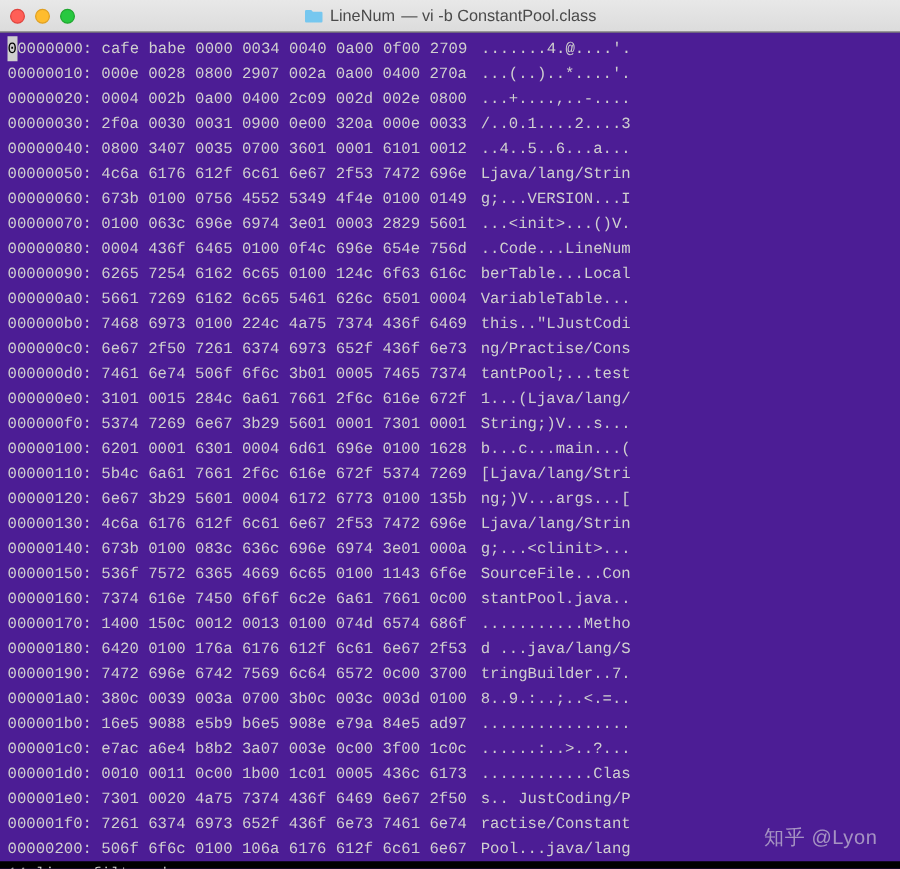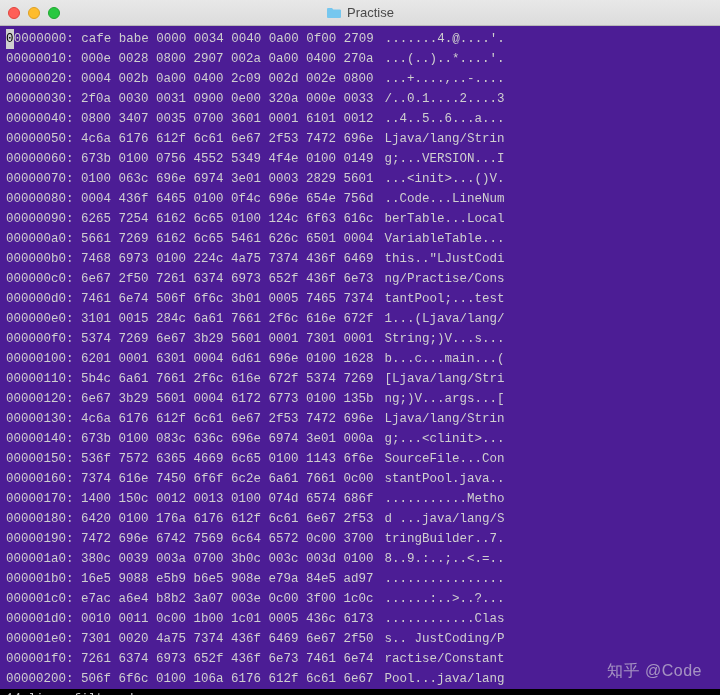--- a/index.html
+++ b/index.html
@@ -92,20 +92,21 @@
     <div class="tl tl-red"></div>
     <div class="tl tl-yellow"></div>
     <div class="tl tl-green"></div>
   </div>
   <div class="titlebar-title">
     <span class="folder-icon">
       <svg viewBox="0 0 16 12">
         <path d="M1 2 Q1 1 2 1 L6 1 L7.3 2.4 L14 2.4 Q15 2.4 15 3.4 L15 10 Q15 11 14 11 L2 11 Q1 11 1 10 Z" fill="#76c7ef"></path>
       </svg>
     </span>
-    <span>Practise</span>
+    <span>LineNum</span>
+    <span>— vi -b ConstantPool.class</span>
   </div>
 </div>
 
 <div class="hexdump" id="hexdump"><div class="row"><span class="offset"><span class="cursor">0</span>0000000:</span><span class="hx"> cafe babe 0000 0034 0040 0a00 0f00 2709</span><span class="ascii">.......4.@....'.</span></div><div class="row"><span class="offset">00000010:</span><span class="hx"> 000e 0028 0800 2907 002a 0a00 0400 270a</span><span class="ascii">...(..)..*....'.</span></div><div class="row"><span class="offset">00000020:</span><span class="hx"> 0004 002b 0a00 0400 2c09 002d 002e 0800</span><span class="ascii">...+....,..-....</span></div><div class="row"><span class="offset">00000030:</span><span class="hx"> 2f0a 0030 0031 0900 0e00 320a 000e 0033</span><span class="ascii">/..0.1....2....3</span></div><div class="row"><span class="offset">00000040:</span><span class="hx"> 0800 3407 0035 0700 3601 0001 6101 0012</span><span class="ascii">..4..5..6...a...</span></div><div class="row"><span class="offset">00000050:</span><span class="hx"> 4c6a 6176 612f 6c61 6e67 2f53 7472 696e</span><span class="ascii">Ljava/lang/Strin</span></div><div class="row"><span class="offset">00000060:</span><span class="hx"> 673b 0100 0756 4552 5349 4f4e 0100 0149</span><span class="ascii">g;...VERSION...I</span></div><div class="row"><span class="offset">00000070:</span><span class="hx"> 0100 063c 696e 6974 3e01 0003 2829 5601</span><span class="ascii">...&lt;init&gt;...()V.</span></div><div class="row"><span class="offset">00000080:</span><span class="hx"> 0004 436f 6465 0100 0f4c 696e 654e 756d</span><span class="ascii">..Code...LineNum</span></div><div class="row"><span class="offset">00000090:</span><span class="hx"> 6265 7254 6162 6c65 0100 124c 6f63 616c</span><span class="ascii">berTable...Local</span></div><div class="row"><span class="offset">000000a0:</span><span class="hx"> 5661 7269 6162 6c65 5461 626c 6501 0004</span><span class="ascii">VariableTable...</span></div><div class="row"><span class="offset">000000b0:</span><span class="hx"> 7468 6973 0100 224c 4a75 7374 436f 6469</span><span class="ascii">this.."LJustCodi</span></div><div class="row"><span class="offset">000000c0:</span><span class="hx"> 6e67 2f50 7261 6374 6973 652f 436f 6e73</span><span class="ascii">ng/Practise/Cons</span></div><div class="row"><span class="offset">000000d0:</span><span class="hx"> 7461 6e74 506f 6f6c 3b01 0005 7465 7374</span><span class="ascii">tantPool;...test</span></div><div class="row"><span class="offset">000000e0:</span><span class="hx"> 3101 0015 284c 6a61 7661 2f6c 616e 672f</span><span class="ascii">1...(Ljava/lang/</span></div><div class="row"><span class="offset">000000f0:</span><span class="hx"> 5374 7269 6e67 3b29 5601 0001 7301 0001</span><span class="ascii">String;)V...s...</span></div><div class="row"><span class="offset">00000100:</span><span class="hx"> 6201 0001 6301 0004 6d61 696e 0100 1628</span><span class="ascii">b...c...main...(</span></div><div class="row"><span class="offset">00000110:</span><span class="hx"> 5b4c 6a61 7661 2f6c 616e 672f 5374 7269</span><span class="ascii">[Ljava/lang/Stri</span></div><div class="row"><span class="offset">00000120:</span><span class="hx"> 6e67 3b29 5601 0004 6172 6773 0100 135b</span><span class="ascii">ng;)V...args...[</span></div><div class="row"><span class="offset">00000130:</span><span class="hx"> 4c6a 6176 612f 6c61 6e67 2f53 7472 696e</span><span class="ascii">Ljava/lang/Strin</span></div><div class="row"><span class="offset">00000140:</span><span class="hx"> 673b 0100 083c 636c 696e 6974 3e01 000a</span><span class="ascii">g;...&lt;clinit&gt;...</span></div><div class="row"><span class="offset">00000150:</span><span class="hx"> 536f 7572 6365 4669 6c65 0100 1143 6f6e</span><span class="ascii">SourceFile...Con</span></div><div class="row"><span class="offset">00000160:</span><span class="hx"> 7374 616e 7450 6f6f 6c2e 6a61 7661 0c00</span><span class="ascii">stantPool.java..</span></div><div class="row"><span class="offset">00000170:</span><span class="hx"> 1400 150c 0012 0013 0100 074d 6574 686f</span><span class="ascii">...........Metho</span></div><div class="row"><span class="offset">00000180:</span><span class="hx"> 6420 0100 176a 6176 612f 6c61 6e67 2f53</span><span class="ascii">d ...java/lang/S</span></div><div class="row"><span class="offset">00000190:</span><span class="hx"> 7472 696e 6742 7569 6c64 6572 0c00 3700</span><span class="ascii">tringBuilder..7.</span></div><div class="row"><span class="offset">000001a0:</span><span class="hx"> 380c 0039 003a 0700 3b0c 003c 003d 0100</span><span class="ascii">8..9.:..;..&lt;.=..</span></div><div class="row"><span class="offset">000001b0:</span><span class="hx"> 16e5 9088 e5b9 b6e5 908e e79a 84e5 ad97</span><span class="ascii">................</span></div><div class="row"><span class="offset">000001c0:</span><span class="hx"> e7ac a6e4 b8b2 3a07 003e 0c00 3f00 1c0c</span><span class="ascii">......:..&gt;..?...</span></div><div class="row"><span class="offset">000001d0:</span><span class="hx"> 0010 0011 0c00 1b00 1c01 0005 436c 6173</span><span class="ascii">............Clas</span></div><div class="row"><span class="offset">000001e0:</span><span class="hx"> 7301 0020 4a75 7374 436f 6469 6e67 2f50</span><span class="ascii">s.. JustCoding/P</span></div><div class="row"><span class="offset">000001f0:</span><span class="hx"> 7261 6374 6973 652f 436f 6e73 7461 6e74</span><span class="ascii">ractise/Constant</span></div><div class="row"><span class="offset">00000200:</span><span class="hx"> 506f 6f6c 0100 106a 6176 612f 6c61 6e67</span><span class="ascii">Pool...java/lang</span></div></div>
 <div class="statusline">14 lines filtered</div>
 
-<div class="watermark">知乎 @Code</div>
+<div class="watermark">知乎 @Lyon</div>
 
 </body></html>

